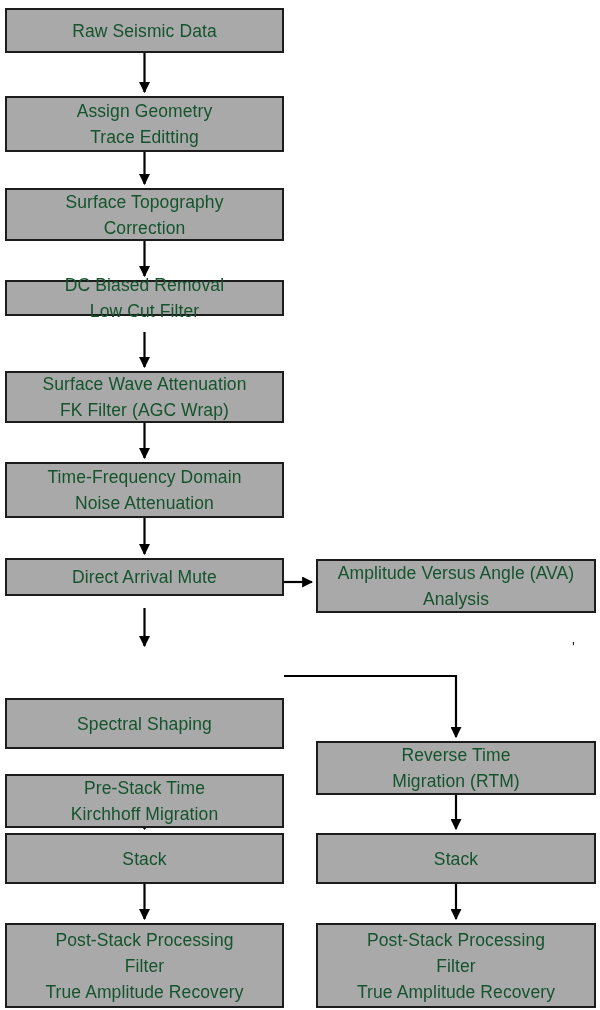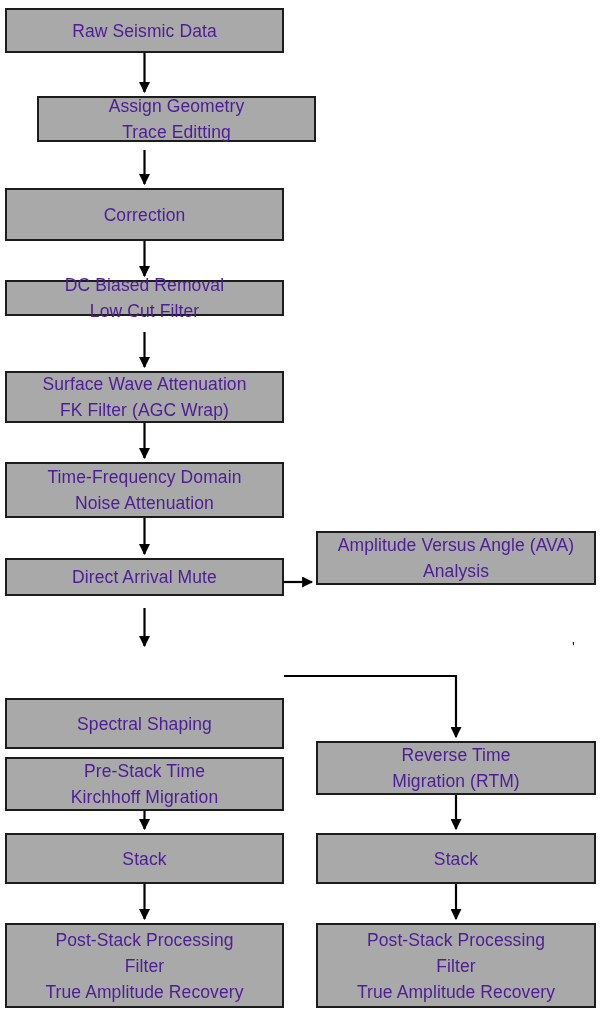--- a/index.html
+++ b/index.html
@@ -13,21 +13,21 @@
     width: 600px;
     height: 1010px;
     background: #ffffff;
     overflow: hidden;
   }
   .node {
     position: absolute;
     box-sizing: border-box;
     background: #a9a9a9;
     border: 2px solid #1c1c1c;
-    color: #4c1d95;
+    color: #14532d;
     display: flex;
     flex-direction: column;
     align-items: center;
     justify-content: center;
     text-align: center;
     font-size: 17.5px;
     line-height: 26px;
     letter-spacing: 0.1px;
   }
   .node .line {
@@ -78,26 +78,27 @@
     <polyline points="284,676 456,676 456,737" fill="none" stroke="#000" stroke-width="2.2" marker-end="url(#arrow)"></polyline>
 
     <line x1="456" y1="795" x2="456" y2="829" stroke="#000" stroke-width="2.2" marker-end="url(#arrow)"></line>
     <line x1="456" y1="884" x2="456" y2="919" stroke="#000" stroke-width="2.2" marker-end="url(#arrow)"></line>
   </svg>
 
   <div class="node node--left" style="top:8px;height:45px;">
     <span class="line">Raw Seismic Data</span>
   </div>
 
-  <div class="node node--left" style="top:96px;height:46px;margin-left:32px;">
+  <div class="node node--left" style="top:96px;height:56px;">
     <span class="line">Assign Geometry</span>
     <span class="line">Trace Editting</span>
   </div>
 
   <div class="node node--left" style="top:188px;height:53px;">
+    <span class="line">Surface Topography</span>
     <span class="line">Correction</span>
   </div>
 
   <div class="node node--left" style="top:280px;height:36px;">
     <span class="line">DC Biased Removal</span>
     <span class="line">Low Cut Filter</span>
   </div>
 
   <div class="node node--left" style="top:371px;height:52px;">
     <span class="line">Surface Wave Attenuation</span>
@@ -110,36 +111,36 @@
   </div>
 
   <div class="node node--left" style="top:558px;height:38px;">
     <span class="line">Direct Arrival Mute</span>
   </div>
 
   <div class="node node--left" style="top:650px;height:51px;margin-top:48px;">
     <span class="line">Spectral Shaping</span>
   </div>
 
-  <div class="node node--left" style="top:757px;height:54px;">
+  <div class="node node--left" style="top:774px;height:54px;">
     <span class="line">Pre-Stack Time</span>
     <span class="line">Kirchhoff Migration</span>
   </div>
 
   <div class="node node--left" style="top:833px;height:51px;">
     <span class="line">Stack</span>
   </div>
 
   <div class="node node--left" style="top:923px;height:85px;">
     <span class="line">Post-Stack Processing</span>
     <span class="line">Filter</span>
     <span class="line">True Amplitude Recovery</span>
   </div>
 
-  <div class="node node--right" style="top:531px;height:54px;">
+  <div class="node node--right" style="top:559px;height:54px;">
     <span class="line">Amplitude Versus Angle (AVA)</span>
     <span class="line">Analysis</span>
   </div>
 
   <div class="node node--right" style="top:741px;height:54px;justify-content:center;">
     <span class="line">Reverse Time</span>
     <span class="line">Migration (RTM)</span>
   </div>
 
   <div class="node node--right" style="top:833px;height:51px;">

